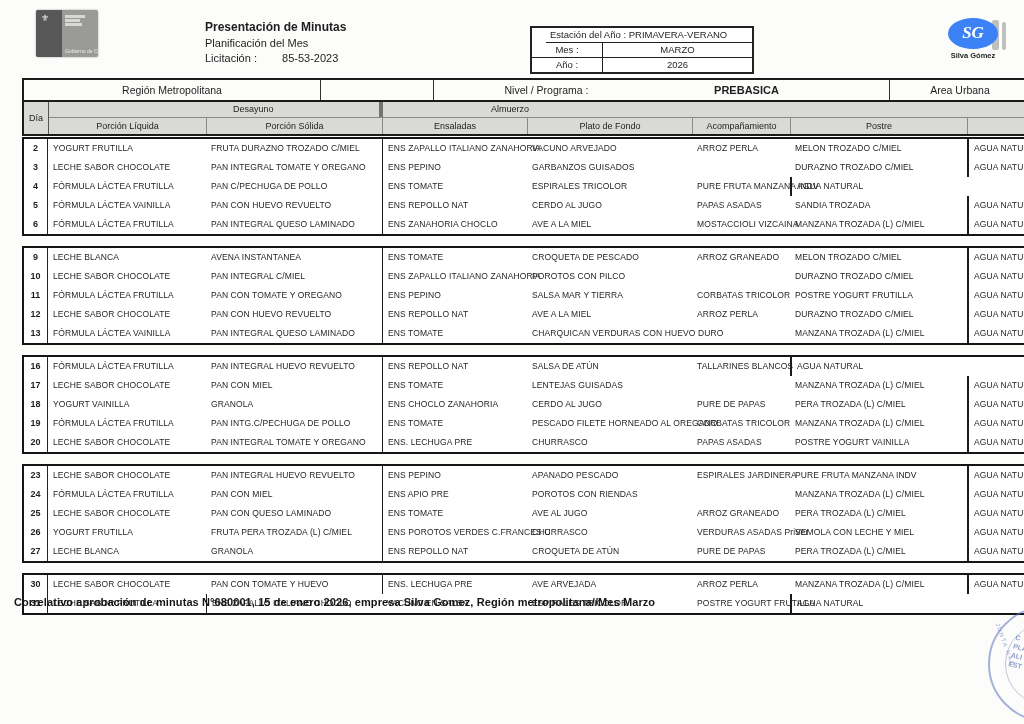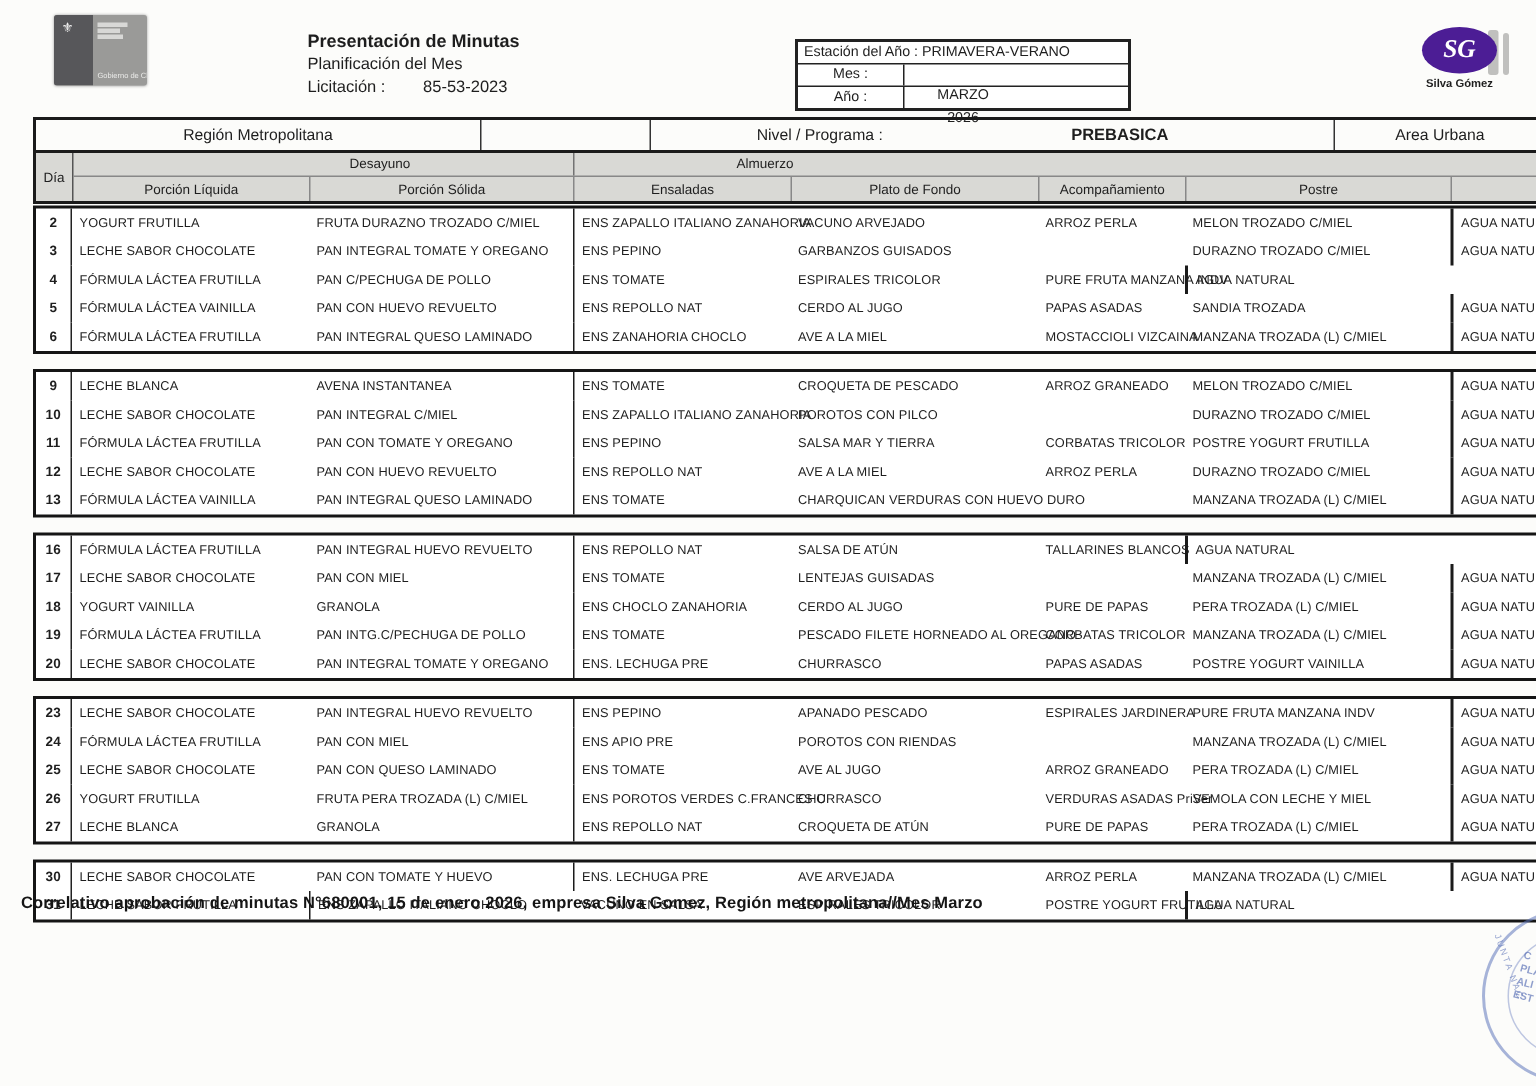--- a/index.html
+++ b/index.html
@@ -15,52 +15,52 @@
   .jr1{top:5px;width:20px;} .jr2{top:9px;width:15px;} .jr3{top:13px;width:17px;}
   .junaeb-cap{position:absolute;left:3px;bottom:3px;font-size:5px;color:#ececea;white-space:nowrap;}
 
   .doc-titles{position:absolute;left:205px;top:20px;}
   .doc-title{font-size:12px;font-weight:bold;}
   .doc-sub{font-size:11px;margin-top:3px;}
   .doc-lic{font-size:11px;margin-top:3px;}
   .doc-lic .lic-val{margin-left:22px;}
 
   .season{position:absolute;left:530px;top:26px;width:220px;border:2px solid #222;background:#fff;font-size:9.5px;}
-  .season-row1{height:14px;line-height:14px;padding-left:4px;border-bottom:1px solid #222;}
-  .season-row{display:flex;height:14px;line-height:14px;border-bottom:1px solid #222;flex-direction:column;}
+  .season-row1{height:14px;line-height:14px;padding-left:4px;border-bottom:1px solid #222;margin-left:14px;}
+  .season-row{display:flex;height:14px;line-height:14px;border-bottom:1px solid #222;}
   .season-row:last-child{border-bottom:none;}
   .season-label{width:70px;text-align:center;border-right:1px solid #222;}
   .season-val{flex:1;text-align:center;}
 
   .sg{position:absolute;left:936px;top:18px;width:74px;text-align:center;}
   .utensil{position:absolute;background:#c0c0be;border-radius:2px;}
   .ut1{left:56px;top:2px;width:7px;height:30px;}
   .ut2{left:66px;top:4px;width:4px;height:28px;}
-  .sg-oval{position:relative;width:50px;height:31px;background:#4c1d95;border-radius:50%;margin:0 auto;color:#fff;
+  .sg-oval{position:relative;width:50px;height:31px;background:#3b82f6;border-radius:50%;margin:0 auto;color:#fff;
            font-family:"Liberation Serif",serif;font-style:italic;font-weight:bold;font-size:17px;line-height:30px;}
   .sg-name{font-size:7.5px;font-weight:bold;margin-top:2px;}
 
   
   .twrap{position:absolute;left:22px;top:78px;width:1010px;}
   .thead{border:2px solid #1b1b1b;}
   .trow1{display:flex;height:20px;font-size:10.5px;border-bottom:2px solid #1b1b1b;}
   .trow1>div{line-height:20px;}
   .h-region{width:296px;text-align:center;border-right:1px solid #333;}
   .h-gap{width:112px;border-right:1px solid #333;}
   .h-nivel{width:225px;text-align:center;}
   .h-prog{width:175px;text-align:center;font-weight:bold;font-size:11px;}
   .h-fill{flex:1;}
   .h-area{width:140px;text-align:center;border-left:1px solid #333;}
 
   .tsub{display:flex;background:#d9d9d5;}
   .h-dia{width:24px;border-right:1px solid #555;display:flex;align-items:center;justify-content:center;font-size:9px;}
   .tsub-right{flex:1;}
   .trow2{display:flex;height:15px;font-size:9px;border-bottom:1px solid #888;}
   .trow2>div{line-height:15px;}
-  .b-des{width:334px;border-right:1px solid #737373;padding-left:184px;box-sizing:border-box;}
+  .b-des{width:334px;border-right:4px solid #737373;padding-left:184px;box-sizing:border-box;}
   .b-alm{flex:1;padding-left:108px;box-sizing:border-box;}
   .trow3{display:flex;height:16px;font-size:9px;}
   .trow3>div{line-height:16px;text-align:center;border-right:1px solid #888;box-sizing:border-box;}
   .trow3>div:last-child{border-right:none;}
   .h3-1{width:158px;} .h3-2{width:176px;} .h3-3{width:145px;} .h3-4{width:165px;}
   .h3-5{width:98px;} .h3-6{width:177px;} .h3-7{flex:1;}
 
   .week{border:2px solid #151515;margin-top:10px;background:#fff;}
   #weeks .week:first-child{margin-top:1px;}
   .wrow{display:grid;grid-template-columns:24px 158px 176px 145px 165px 98px 177px 1fr;height:19px;

